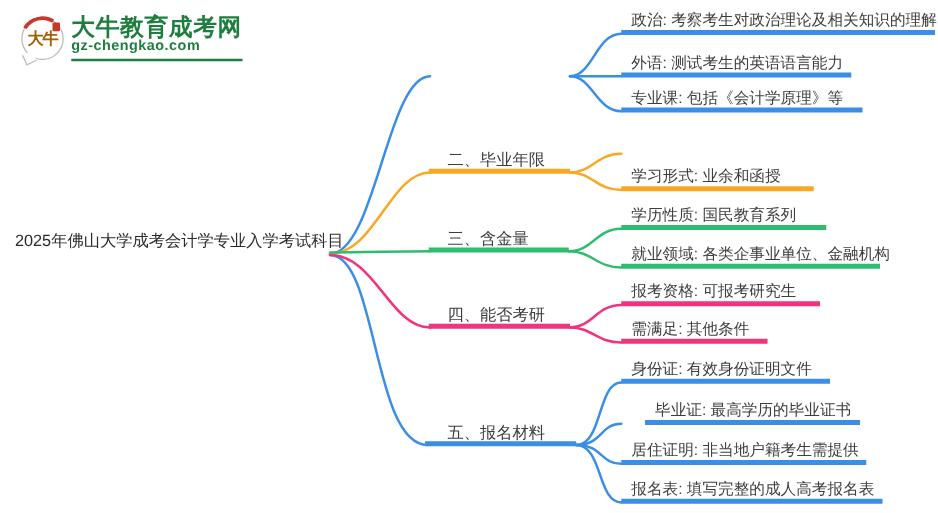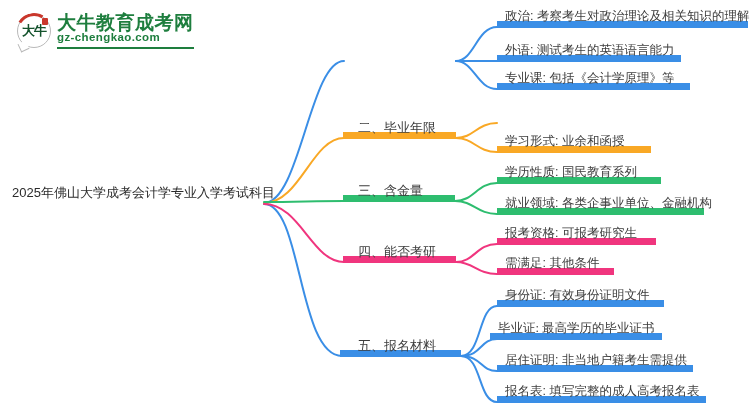--- a/index.html
+++ b/index.html
@@ -5,21 +5,21 @@
   html,body{margin:0;padding:0;background:#fff;}
   #stage{
     position:relative;width:750px;height:410px;background:#ffffff;overflow:hidden;
     font-family:"Liberation Sans","DejaVu Sans",sans-serif;color:#3d3d3d;
   }
   #wires{position:absolute;left:0;top:0;width:750px;height:410px;}
 
   
   .node{
     position:absolute;height:20px;box-sizing:border-box;
-    border-bottom:7px solid #a16207;
+    border-bottom:4px solid #a16207;
     font-size:13px;line-height:17px;white-space:nowrap;
     color:#3d3d3d;
   }
   .node span{display:inline-block;}
   .branch{padding-left:15px;font-size:13px;}
   .leaf{padding-left:8px;font-size:12.5px;}
   .c-blue  {border-color:#3a8ee6;}
   .c-orange{border-color:#f9a825;}
   .c-green {border-color:#2ebd6f;}
   .c-pink  {border-color:#f0357e;}
@@ -39,21 +39,21 @@
     content:"";position:absolute;left:1px;bottom:-4px;width:8px;height:8px;background:#fff;
     border-right:1.5px solid #b9b9b9;border-bottom:1.5px solid #b9b9b9;transform:rotate(65deg);
   }
   .logo-arc{
     position:absolute;inset:-2px;border-radius:50%;border:3.5px solid transparent;
     border-top-color:#c9372c;transform:rotate(-14deg);
   }
   .logo-chars{
     position:absolute;left:0;top:0;width:100%;height:100%;
     display:flex;align-items:center;justify-content:center;
-    font-size:13px;font-weight:bold;color:#14532d;letter-spacing:-1px;
+    font-size:13px;font-weight:bold;color:#a16207;letter-spacing:-1px;
   }
   .logo-seal{position:absolute;top:3px;right:2px;width:6px;height:7px;background:#c9372c;border-radius:1px;}
   .logo-texts{margin-left:6px;padding-bottom:3px;border-bottom:2px solid #1e7e3e;}
   .logo-title{font-size:19px;font-weight:bold;color:#1e7e3e;line-height:17px;letter-spacing:0.5px;}
   .logo-url{font-size:11.5px;font-weight:bold;color:#1e7e3e;line-height:13px;letter-spacing:0.4px;}
 </style>
 </head>
 <body>
 
 <div id="stage">
@@ -137,21 +137,21 @@
   <div class="node leaf c-pink" style="left:497px;top:255px;width:117px;">
     <span>需满足: 其他条件</span>
   </div>
 
   <div class="node leaf c-blue" style="left:497px;top:287px;width:167px;">
     <span>身份证: 有效身份证明文件</span>
   </div>
   <div class="node branch c-blue" style="left:340px;top:337px;width:121px;padding-left:18px;">
     <span>五、报名材料</span>
   </div>
-  <div class="node leaf c-blue" style="left:490px;top:320px;width:172px;font-family:Liberation Serif, serif;">
+  <div class="node leaf c-blue" style="left:516px;top:320px;width:172px;">
     <span>毕业证: 最高学历的毕业证书</span>
   </div>
   <div class="node leaf c-blue" style="left:497px;top:352px;width:196px;">
     <span>居住证明: 非当地户籍考生需提供</span>
   </div>
   <div class="node leaf c-blue" style="left:497px;top:383px;width:209px;">
     <span>报名表: 填写完整的成人高考报名表</span>
   </div>
 
 </div>

